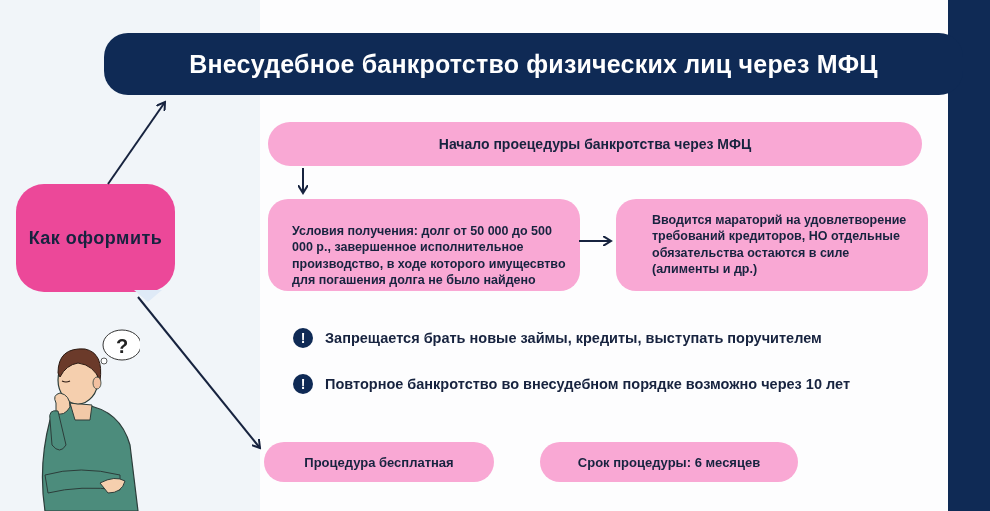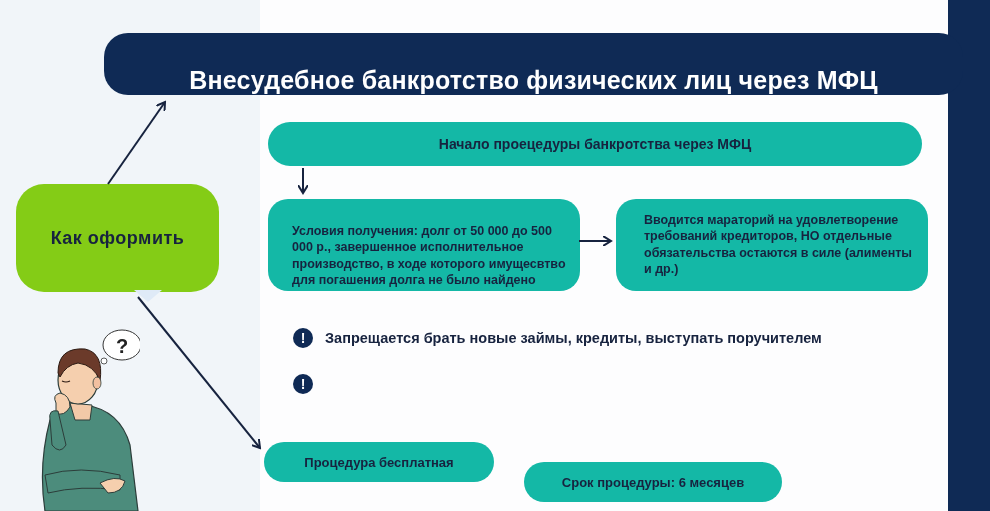--- a/index.html
+++ b/index.html
@@ -14,44 +14,44 @@
       position: absolute; left: 0; top: 0; width: 260px; height: 511px;
       background: #f1f5f9;
     }
     .right-strip {
       position: absolute; left: 948px; top: 0; width: 42px; height: 511px;
       background: #0f2a55;
     }
     .title-banner {
       position: absolute; left: 104px; top: 33px; width: 859px; height: 62px;
       background: #0f2a55; border-radius: 24px;
-      display: flex; align-items: flex-end; justify-content: center;
+      display: flex; align-items: center; justify-content: center;
       color: #ffffff; font-weight: bold; font-size: 25px; letter-spacing: 0.2px;
     }
     .pill {
-      position: absolute; background: #14b8a6; border-radius: 22px;
+      position: absolute; background: #f9a8d4; border-radius: 22px;
       color: #17233f; font-weight: bold;
     }
     .start-pill {
       left: 268px; top: 122px; width: 654px; height: 44px;
       display: flex; align-items: center; justify-content: center; font-size: 14px;
     }
     .box-conditions {
       left: 268px; top: 199px; width: 312px; height: 92px;
       padding: 24px 10px 6px 24px; font-size: 12.5px; line-height: 16.3px;
       border-radius: 20px;
     }
     .box-moratorium {
       left: 616px; top: 199px; width: 312px; height: 92px;
-      padding: 13px 10px 6px 28px; font-size: 12.5px; line-height: 16.3px;
+      padding: 13px 10px 6px 36px; font-size: 12.5px; line-height: 16.3px;
       border-radius: 20px;
     }
     .question-bubble {
-      position: absolute; left: 16px; top: 184px; width: 203px; height: 108px;
-      background: #84cc16; border-radius: 28px;
+      position: absolute; left: 16px; top: 184px; width: 159px; height: 108px;
+      background: #ec4899; border-radius: 28px;
       display: flex; align-items: center; justify-content: center; text-align: center;
       font-weight: bold; font-size: 18px; line-height: 26px; color: #17233f;
       letter-spacing: 0.5px;
     }
     .question-bubble::after {
       content: ""; position: absolute; left: 118px; bottom: -10px;
       width: 0; height: 0;
       border-left: 14px solid transparent; border-right: 14px solid transparent;
       border-top: 12px solid #dfeaf7;
     }
@@ -62,21 +62,21 @@
     .warn-icon {
       width: 20px; height: 20px; border-radius: 50%; background: #0f2a55;
       color: #fff; display: inline-flex; align-items: center; justify-content: center;
       font-size: 14px; font-weight: bold; margin-right: 12px; flex: none;
     }
     .bottom-pill {
       top: 442px; height: 40px; display: flex; align-items: center; justify-content: center;
       font-size: 13px; border-radius: 20px;
     }
     .pill-free { left: 264px; width: 230px; }
-    .pill-term { left: 524px; width: 258px; margin-top: 20px; }
+    .pill-term { left: 540px; width: 258px; }
     svg.overlay { position: absolute; left: 0; top: 0; pointer-events: none; }
     .character { position: absolute; left: 30px; top: 325px; width: 110px; height: 186px; }
   </style>
 </head>
 <body>
 
 <div class="left-panel"></div>
 <div class="right-strip"></div>
 
 <div class="title-banner">
@@ -100,20 +100,21 @@
 <div class="pill box-moratorium">
   <span>Вводится мараторий на удовлетворение требований кредиторов, НО отдельные обязательства остаются в силе (алименты и др.)</span>
 </div>
 
 <div class="warn-row" style="top:328px;">
   <span class="warn-icon">!</span>
   <span>Запрещается брать новые займы, кредиты, выступать поручителем</span>
 </div>
 <div class="warn-row" style="top:374px;">
   <span class="warn-icon">!</span>
+  <span>Повторное банкротство во внесудебном порядке возможно через 10 лет</span>
 </div>
 
 <div class="pill bottom-pill pill-free">
   <span>Процедура бесплатная</span>
 </div>
 <div class="pill bottom-pill pill-term">
   <span>Срок процедуры: 6 месяцев</span>
 </div>
 
 <svg class="overlay" width="990" height="511">

